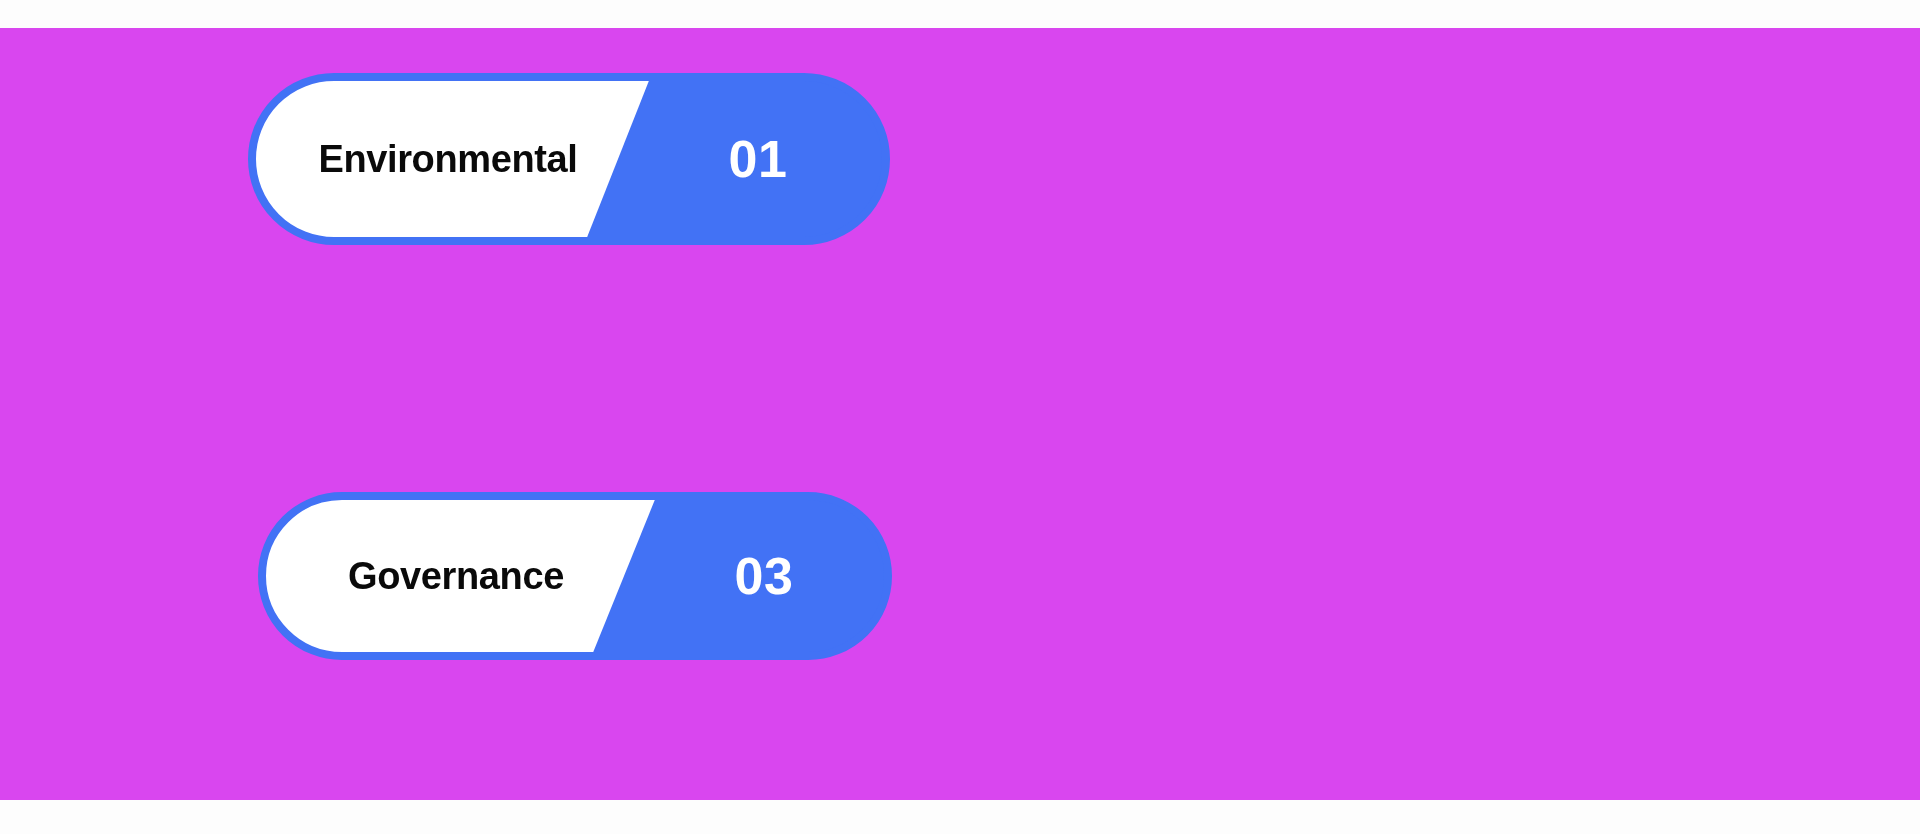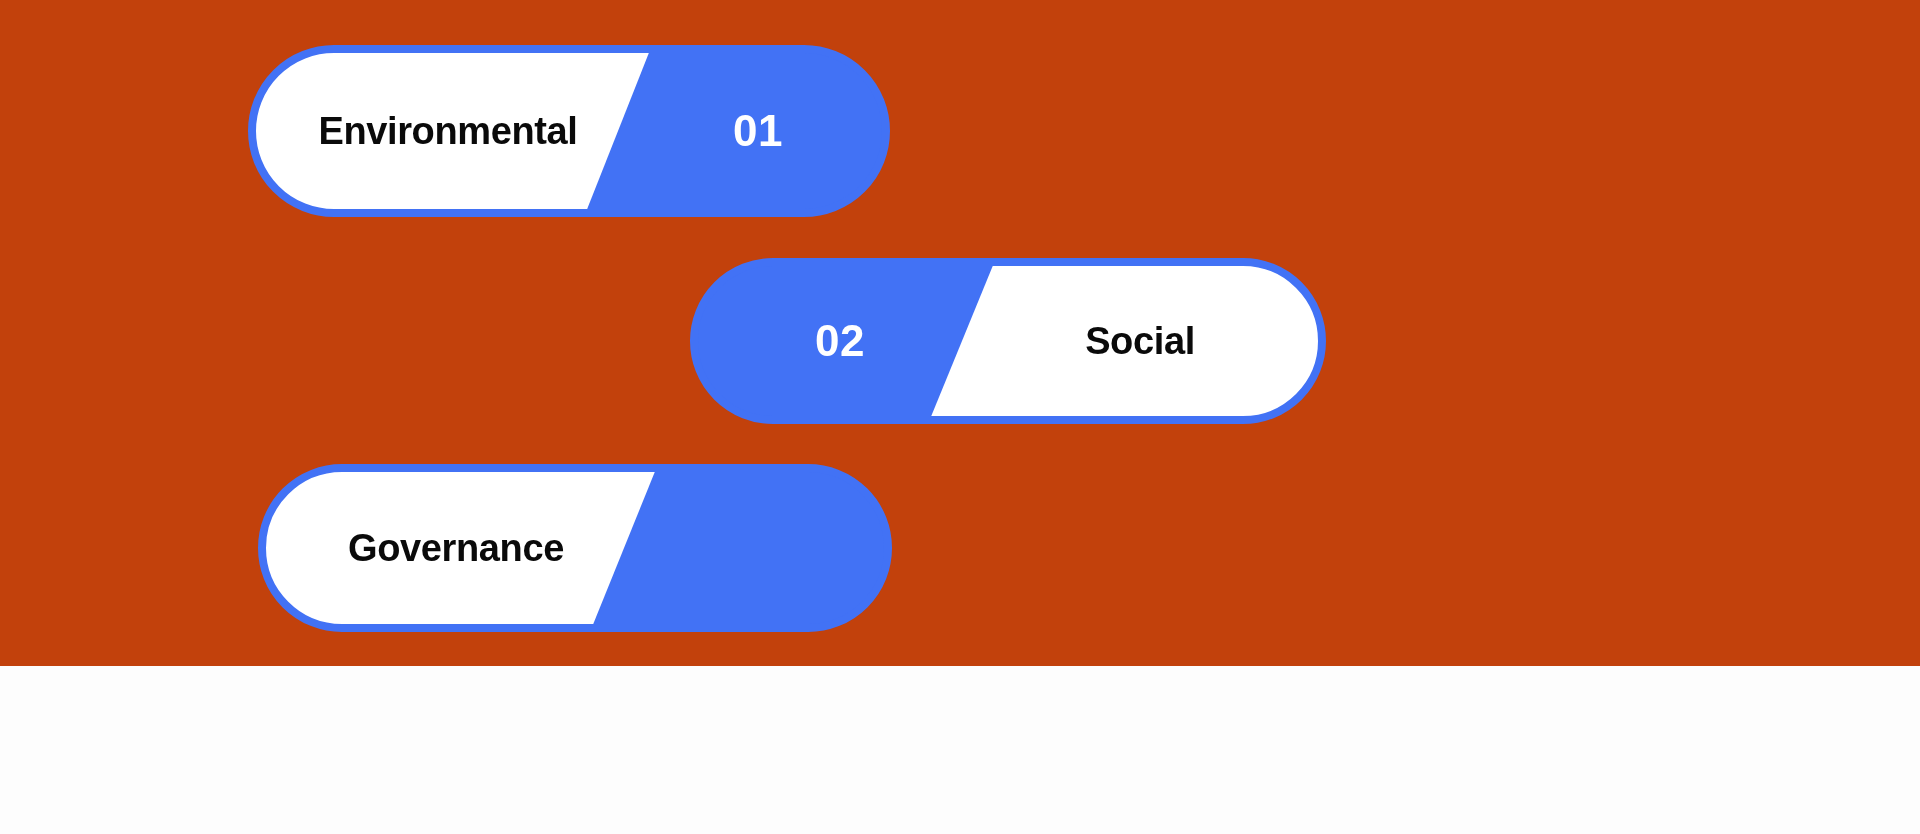--- a/index.html
+++ b/index.html
@@ -11,22 +11,23 @@
     width: 1920px;
     height: 834px;
     background: #fdfdfd;
     font-family: "Liberation Sans", "DejaVu Sans", sans-serif;
     overflow: hidden;
   }
 
   #stage {
     position: relative;
     width: 1920px;
-    height: 666px;
-    background: #c2410c;
+    height: 772px;
+    background: #d946ef;
+    margin-top: 28px;
   }
 
   
   .pill {
     position: absolute;
     box-sizing: border-box;
   }
 
   .pill-svg {
     position: absolute;
@@ -52,21 +53,21 @@
 
   .pill-label {
     color: #0a0a0a;
     font-weight: 700;
     font-size: 38px;
   }
 
   .pill-number {
     color: #ffffff;
     font-weight: 700;
-    font-size: 44px;
+    font-size: 52px;
     letter-spacing: 0.01em;
   }
 
   
   #pill-1 {
     left: 248px;
     top: 45px;
     width: 642px;
     height: 172px;
   }
@@ -110,48 +111,32 @@
       <rect x="4" y="4" width="634" height="164" rx="82" ry="82" fill="#4272f5"></rect>
 
       <polygon points="0,0 404,0 336,172 0,172" fill="#ffffff" clip-path="url(#clip1)"></polygon>
 
       <rect x="4" y="4" width="634" height="164" rx="82" ry="82" fill="none" stroke="#4272f5" stroke-width="8"></rect>
     </svg>
     <div class="pill-label">Environmental</div>
     <div class="pill-number">01</div>
   </div>
 
-  <div class="pill" id="pill-2">
-    <svg class="pill-svg" viewBox="0 0 636 166" preserveAspectRatio="none">
-      <defs>
-        <clipPath id="clip2">
-          <rect x="4" y="4" width="628" height="158" rx="79" ry="79"></rect>
-        </clipPath>
-      </defs>
-
-      <rect x="4" y="4" width="628" height="158" rx="79" ry="79" fill="#4272f5"></rect>
-
-      <polygon points="306,0 636,0 636,166 238,166" fill="#ffffff" clip-path="url(#clip2)"></polygon>
-
-      <rect x="4" y="4" width="628" height="158" rx="79" ry="79" fill="none" stroke="#4272f5" stroke-width="8"></rect>
-    </svg>
-    <div class="pill-number">02</div>
-    <div class="pill-label">Social</div>
-  </div>
 
   <div class="pill" id="pill-3">
     <svg class="pill-svg" viewBox="0 0 634 168" preserveAspectRatio="none">
       <defs>
         <clipPath id="clip3">
           <rect x="4" y="4" width="626" height="160" rx="80" ry="80"></rect>
         </clipPath>
       </defs>
 
       <rect x="4" y="4" width="626" height="160" rx="80" ry="80" fill="#4272f5"></rect>
 
       <polygon points="0,0 400,0 332,168 0,168" fill="#ffffff" clip-path="url(#clip3)"></polygon>
 
       <rect x="4" y="4" width="626" height="160" rx="80" ry="80" fill="none" stroke="#4272f5" stroke-width="8"></rect>
     </svg>
     <div class="pill-label">Governance</div>
+    <div class="pill-number">03</div>
   </div>
 
 </div>
 
 </body></html>

